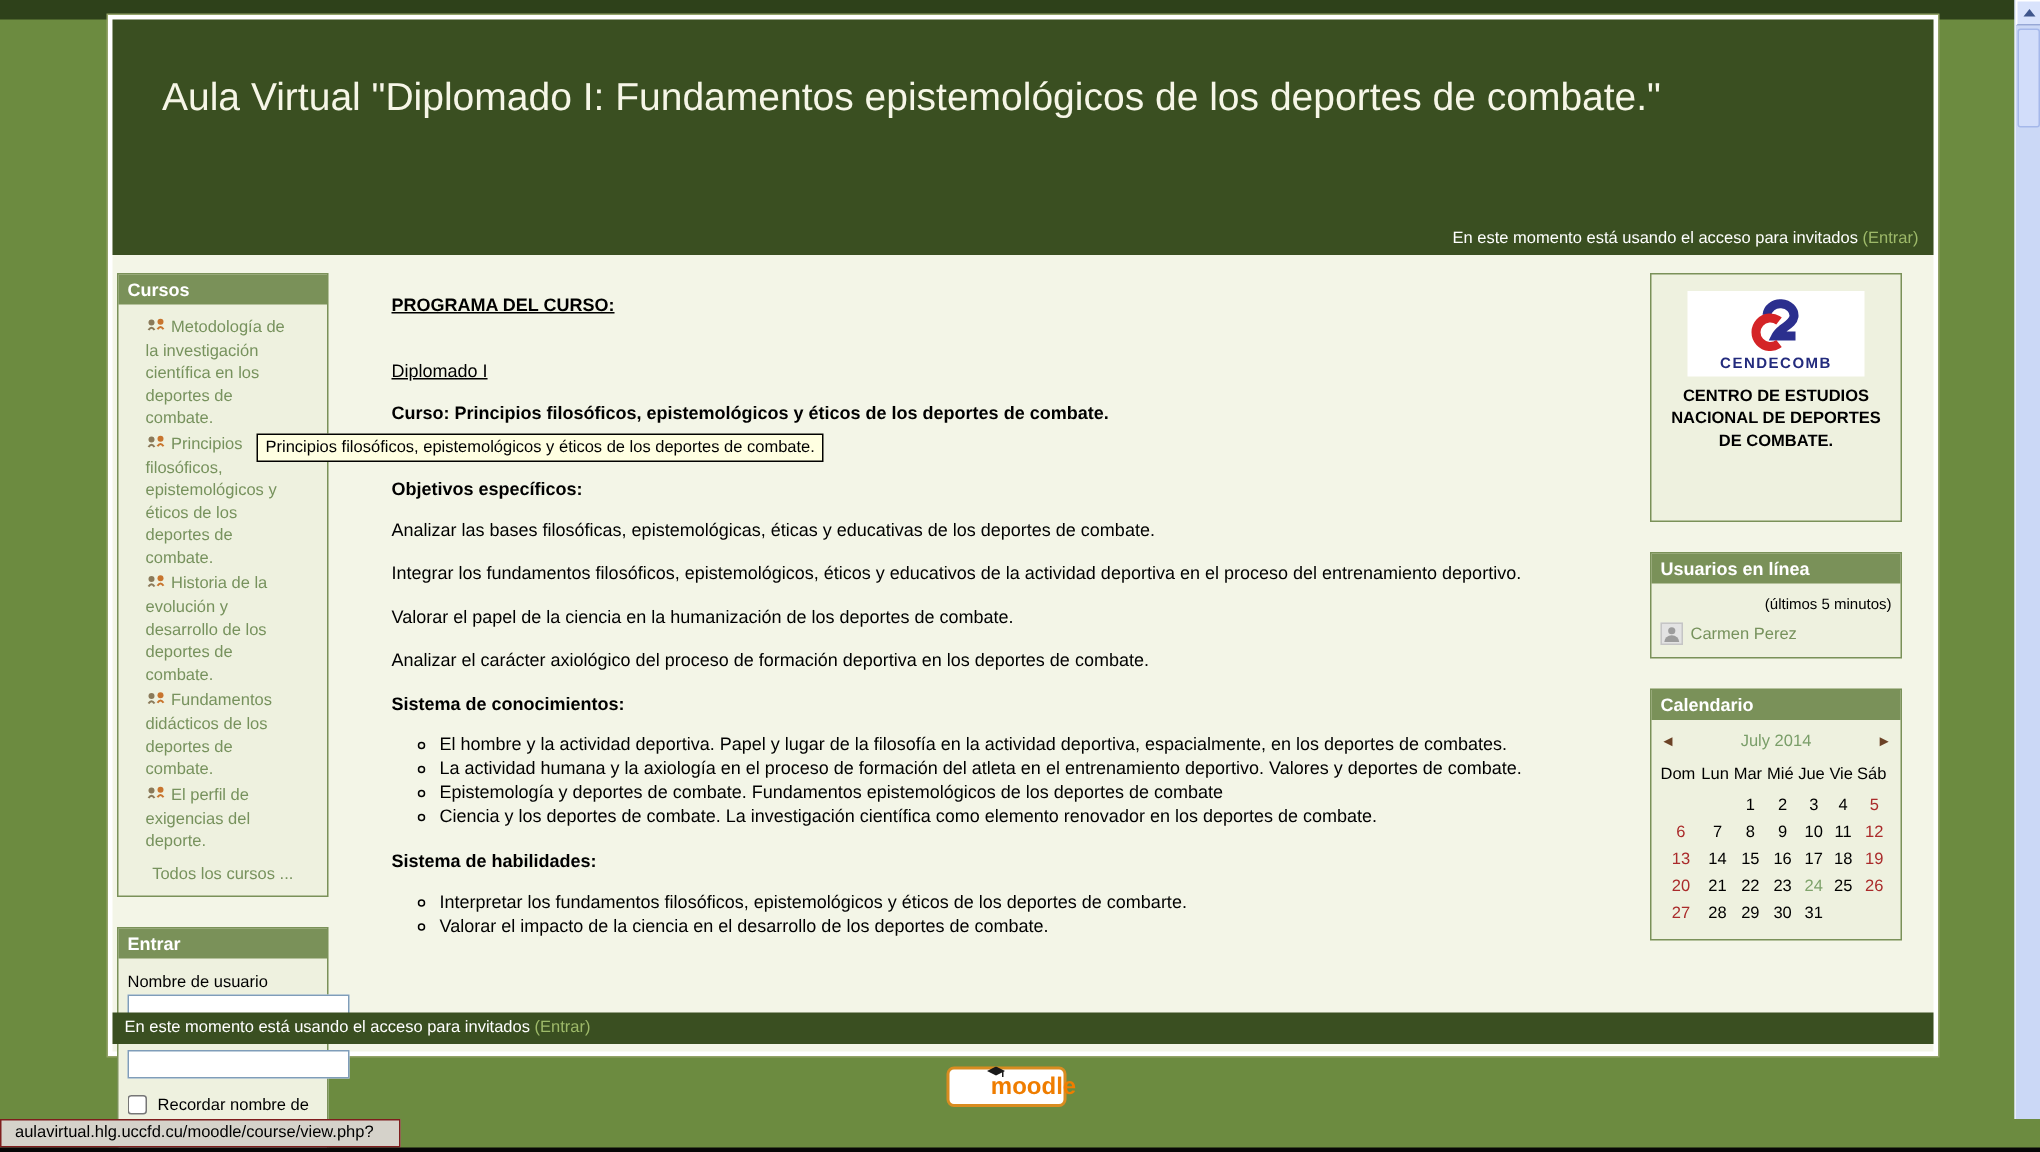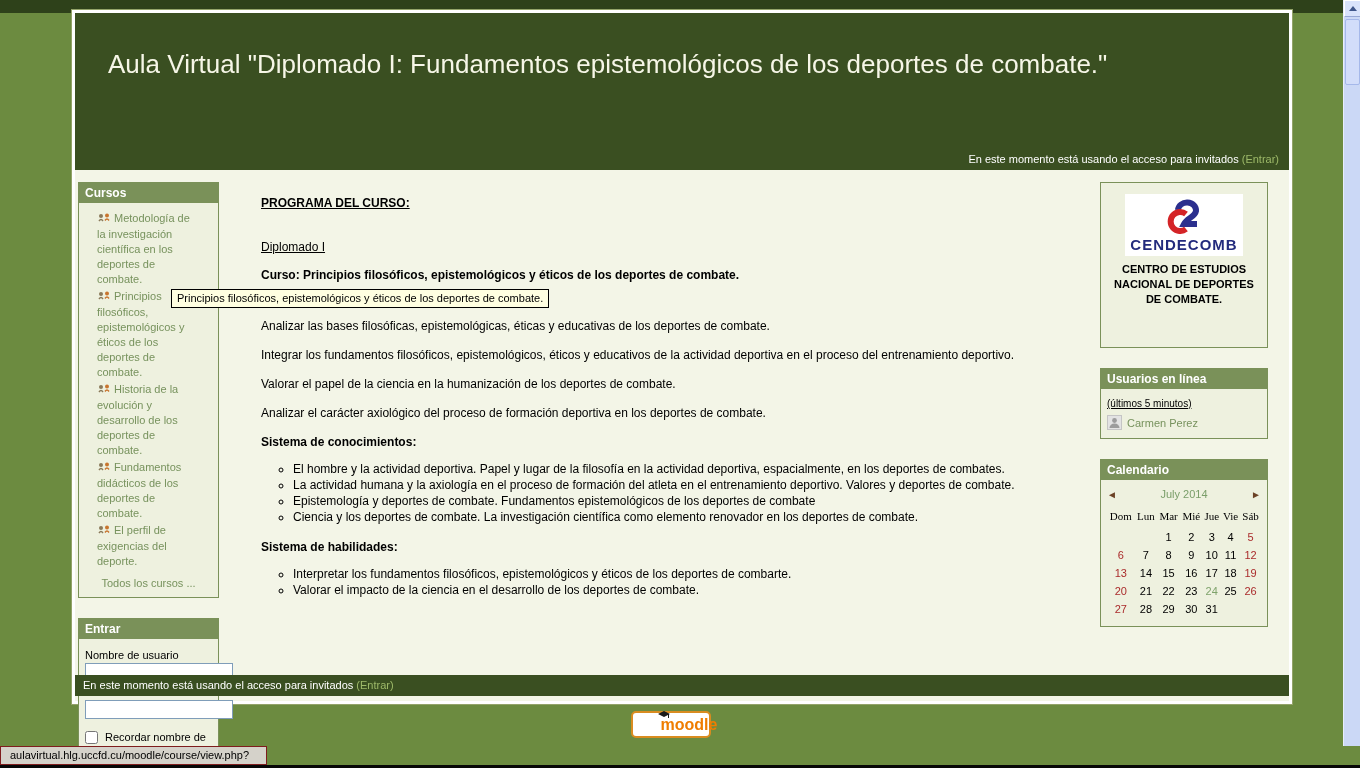--- a/index.html
+++ b/index.html
@@ -59,33 +59,33 @@
   .col-main ul { list-style:circle; padding-left:32px; margin:2px 0 16px; }
   .col-main li { margin:2px 0; }
 
   
   .tooltip { position:absolute; left:171px; top:289px; background:#ffffe1; border:1px solid #000; font-size:11px; padding:2px 5px 3px; white-space:nowrap; z-index:50; }
 
   
   .col-right { position:absolute; right:21px; top:12px; width:168px; }
   .center-block { height:166px; }
   .logo-box { width:118px; margin:5px auto 6px; background:#ffffff; padding:4px 0 3px; text-align:center; }
-  .logo-text { color:#232b7d; font-weight:bold; font-size:15px; letter-spacing:1px; }
+  .logo-text { color:#232b7d; font-weight:bold; font-size:10px; letter-spacing:1px; }
   .center-caption { font-weight:bold; font-size:11px; text-align:center; line-height:15px; padding:0 2px; }
 
-  .online-subtitle { text-align:left; font-size:10px; margin:3px 0 6px;text-decoration:underline; }
+  .online-subtitle { text-align:right; font-size:10px; margin:3px 0 6px; }
   .user-row { display:flex; align-items:center; gap:5px; color:#77925d; cursor:pointer; }
   .avatar { width:15px; height:15px; background:#e3e3e3; border:1px solid #c5c5c5; display:inline-block; }
 
   .cal-nav { display:flex; align-items:center; font-size:11px; margin:2px 0 8px; }
   .cal-arrow { color:#6b4226; cursor:pointer; font-size:10px; width:20px; }
   .cal-arrow.next { text-align:right; }
   .cal-month { flex:1; text-align:center; color:#7a9e69; }
   table.cal { width:100%; border-collapse:collapse; font-size:11px; }
-  table.cal th { font-weight:normal; padding:2px 0 6px; text-align:center;font-family:Liberation Serif, serif; }
+  table.cal th { font-weight:normal; padding:2px 0 6px; text-align:left; }
   table.cal td { text-align:center; padding:3px 0; }
   td.red { color:#aa2b2b; }
   td.today { color:#7fa36b; }
 
   
   .page-footer { position:absolute; left:0; right:0; bottom:5px; height:21px; background:#3a4f21; color:#fff; font-size:11px; line-height:21px; padding-left:8px; }
 
   
   .moodle-badge { position:absolute; left:631px; top:711px; width:80px; height:27px; background:#fff; border:2px solid #d98c20; border-radius:5px; display:flex; align-items:center; justify-content:center;padding-left:36px; }
   .moodle-text { color:#ef7d00; font-weight:bold; font-size:16px; position:relative; line-height:16px; }
@@ -173,20 +173,21 @@
           <div class="forgot">¿Ha extraviado la contraseña?</div>
         </div>
       </div>
     </div>
 
     <div class="col-main">
       <div class="main-heading">PROGRAMA DEL CURSO:</div>
       <div class="course-link">Diplomado I</div>
       <div class="course-title">Curso: Principios filosóficos, epistemológicos y éticos de los deportes de combate.</div>
 
+      <div class="section-heading">Objetivos específicos:</div>
       <div>
           <p class="para">Analizar las bases filosóficas, epistemológicas, éticas y educativas de los deportes de combate.</p>
           <p class="para">Integrar los fundamentos filosóficos, epistemológicos, éticos y educativos de la actividad deportiva en el proceso del entrenamiento deportivo.</p>
           <p class="para">Valorar el papel de la ciencia en la humanización de los deportes de combate.</p>
           <p class="para">Analizar el carácter axiológico del proceso de formación deportiva en los deportes de combate.</p>
         </div>
 
       <div class="section-heading">Sistema de conocimientos:</div>
       <ul>
           <li>El hombre y la actividad deportiva. Papel y lugar de la filosofía en la actividad deportiva, espacialmente, en los deportes de combates.</li>

